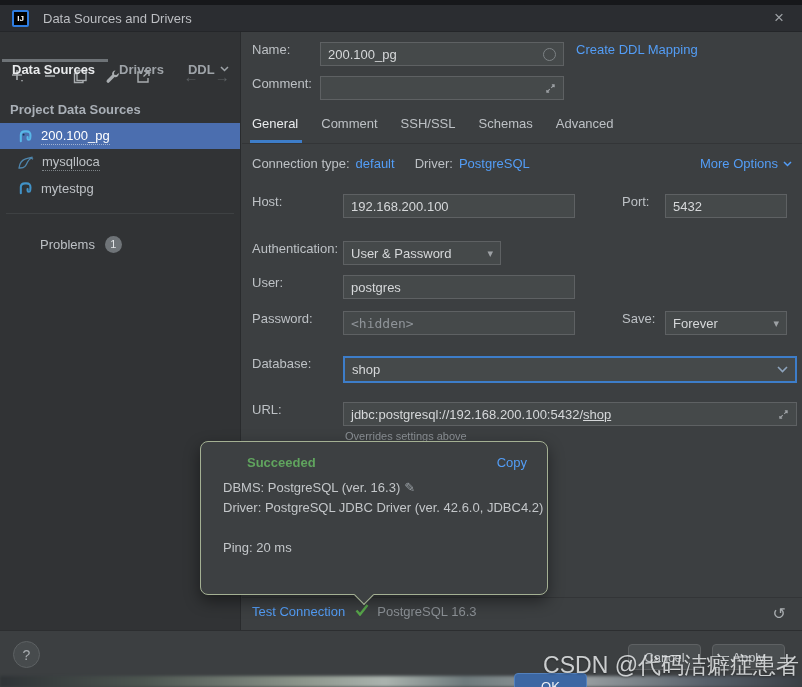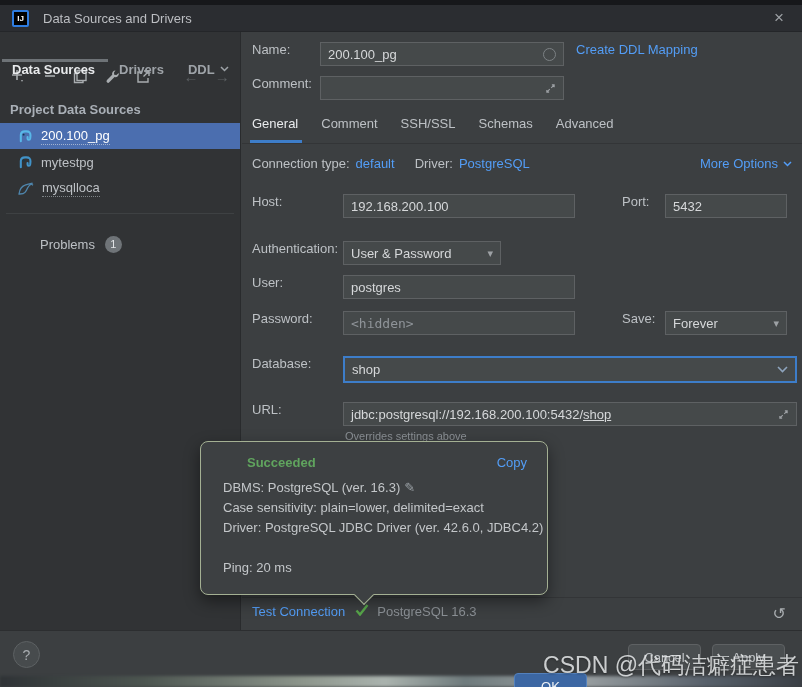--- a/index.html
+++ b/index.html
@@ -130,32 +130,32 @@
     <div class="side-section">Project Data Sources</div>
 
     <div class="tree-item selected">
       <svg width="15" height="15" viewBox="0 0 16 16">
           <path d="M3 13V6.5Q3 2.5 7.5 2.5h1.5Q13.5 2.5 13.3 7l-.3 3q-.2 1.6-1.6 1.5-1.2-.1-1.2-1.4V8.6" fill="none" stroke="#58b7e8" stroke-width="2.2" stroke-linecap="round"></path>
           <circle cx="6" cy="6" r="1" fill="#0f3a52"></circle>
         </svg>
       <span class="u-dot">200.100_pg</span>
     </div>
     <div class="tree-item">
+      <svg width="16" height="13" viewBox="0 0 16 13">
+          <path d="M1 12Q2 5 7 3.2 10 2 14.5 1.2q-3.6 2-4.8 4.6Q8.5 8.6 7 10.4 5.5 12.2 1 12z" fill="none" stroke="#4f86ad" stroke-width="1.3"></path>
+          <path d="M12.5 1.5l2.5 1.8" stroke="#4f86ad" stroke-width="1.2"></path>
+        </svg>
+      <span class="u-dot" style="border-color:rgba(160,166,172,.7);">mysqlloca</span>
+    </div>
+    <div class="tree-item">
       <svg width="15" height="15" viewBox="0 0 16 16">
           <path d="M3 13V6.5Q3 2.5 7.5 2.5h1.5Q13.5 2.5 13.3 7l-.3 3q-.2 1.6-1.6 1.5-1.2-.1-1.2-1.4V8.6" fill="none" stroke="#4193c8" stroke-width="2.2" stroke-linecap="round"></path>
           <circle cx="6" cy="6" r="1" fill="#0f3a52"></circle>
         </svg>
       <span>mytestpg</span>
-    </div>
-    <div class="tree-item">
-      <svg width="16" height="13" viewBox="0 0 16 13">
-          <path d="M1 12Q2 5 7 3.2 10 2 14.5 1.2q-3.6 2-4.8 4.6Q8.5 8.6 7 10.4 5.5 12.2 1 12z" fill="none" stroke="#4f86ad" stroke-width="1.3"></path>
-          <path d="M12.5 1.5l2.5 1.8" stroke="#4f86ad" stroke-width="1.2"></path>
-        </svg>
-      <span class="u-dot" style="border-color:rgba(160,166,172,.7);">mysqlloca</span>
     </div>
 
     <div class="side-sep"></div>
     <div class="problems-row">
       <span>Problems</span>
       <span class="badge">1</span>
     </div>
   </div>
 
   <div class="main">
@@ -280,21 +280,20 @@
   </div>
 
   <div class="popup">
     <div class="popup-notch"></div>
     <div class="popup-head">
       <span class="popup-title">Succeeded</span>
       <span class="link popup-copy">Copy</span>
     </div>
     <div class="popup-body">
       <div class="popup-line"><span>DBMS: PostgreSQL (ver. 16.3)</span><span class="pencil">✎</span></div>
-      <div class="popup-line">Case sensitivity: plain=lower, delimited=exact</div>
       <div class="popup-line">Driver: PostgreSQL JDBC Driver (ver. 42.6.0, JDBC4.2)</div>
       <div class="popup-line"></div>
       <div class="popup-line">Ping: 20 ms</div>
     </div>
   </div>
 
   <div class="bottombar"></div>
   <div class="help-circle">?</div>
   <div class="btn btn-ok">OK</div>
   <div class="btn btn-plain btn-cancel">Cancel</div>

